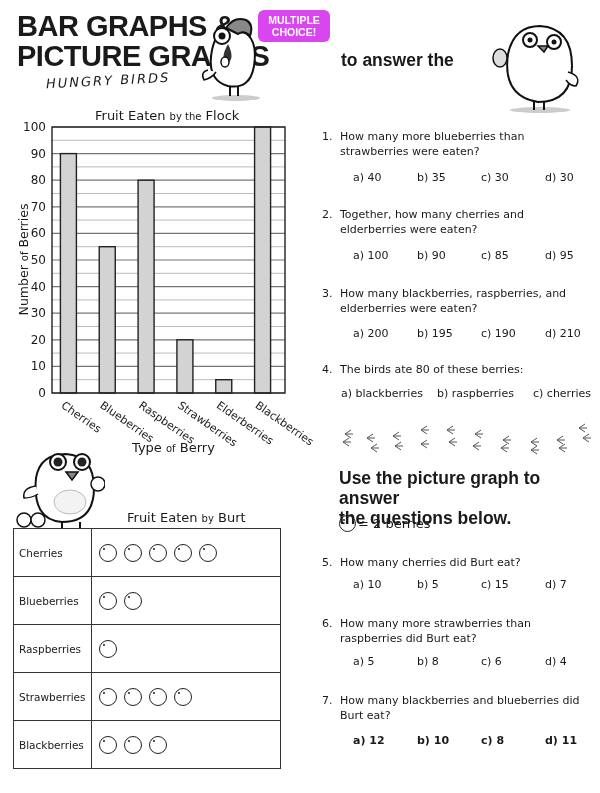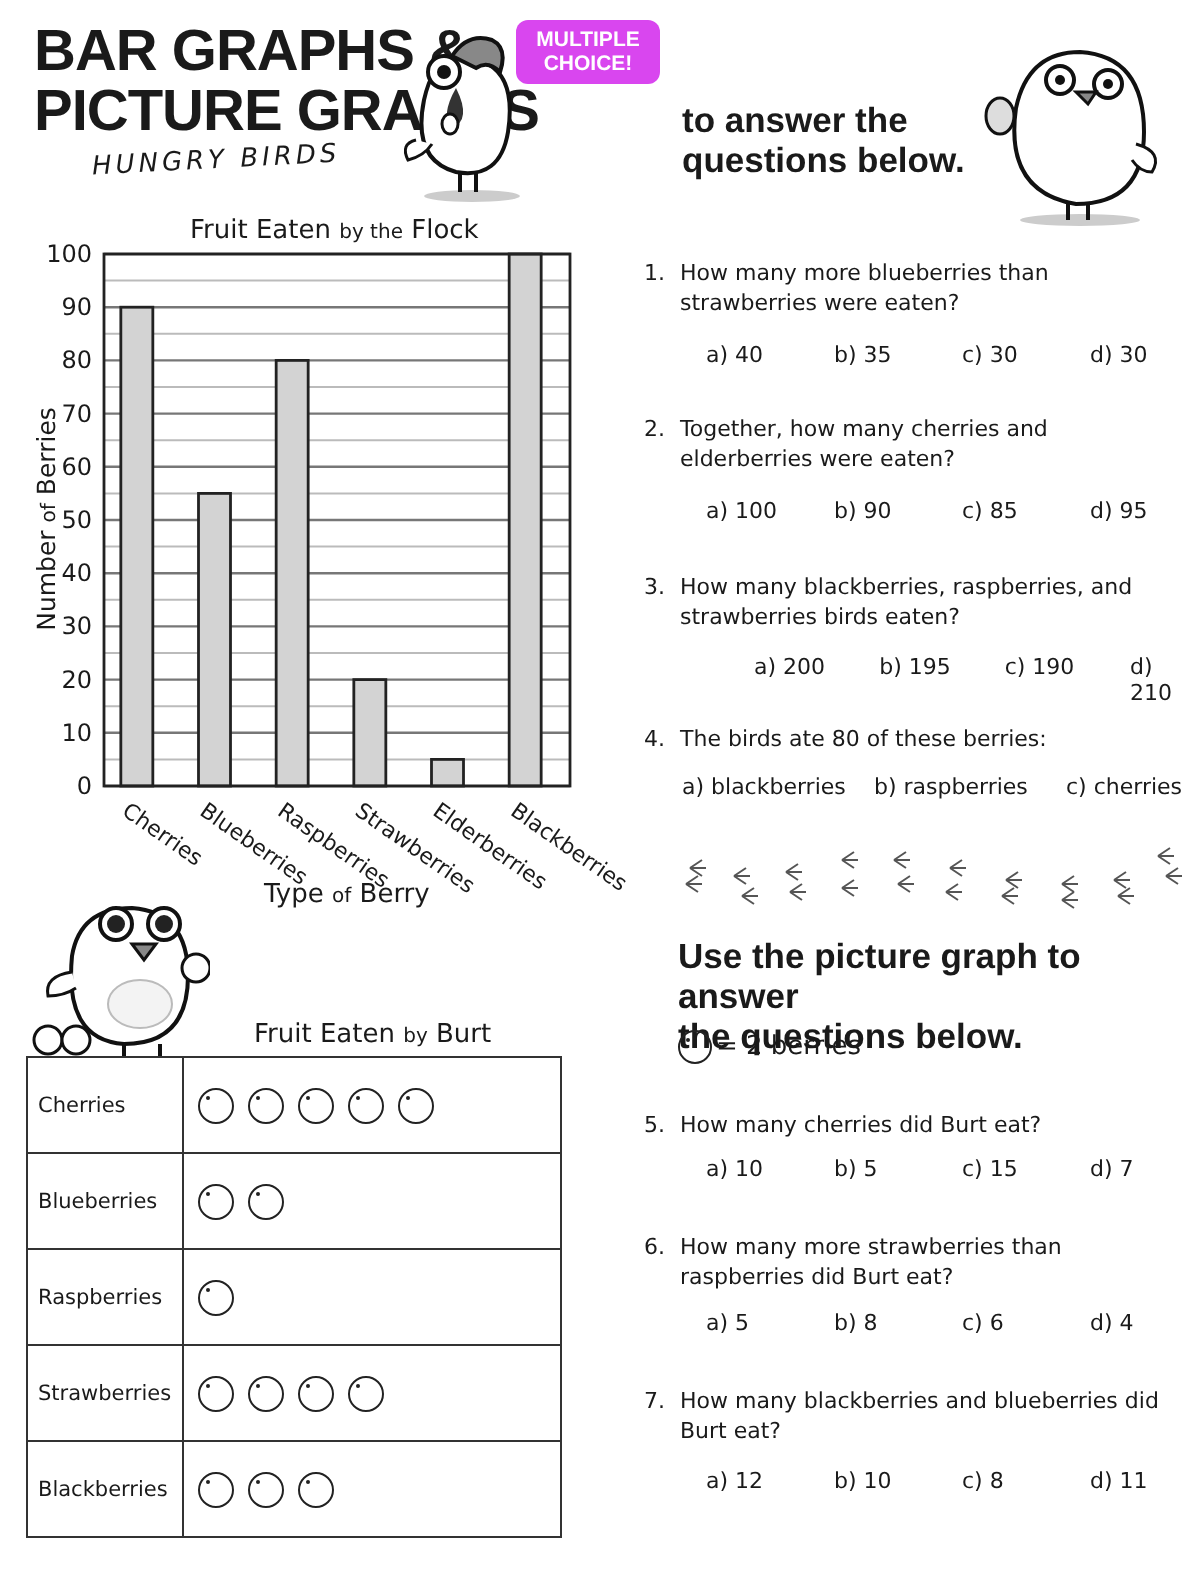--- a/index.html
+++ b/index.html
@@ -52,21 +52,20 @@
   <circle cx="66" cy="28" r="2.5" fill="#111"></circle>
   <path d="M50 32 L56 38 L60 32 Z" fill="#888" stroke="#111" stroke-width="1.5"></path>
   <ellipse cx="12" cy="44" rx="7" ry="9" fill="#ddd" stroke="#111" stroke-width="1.5"></ellipse>
   <path d="M80 58 Q94 62 88 72 Q82 72 78 66" fill="#fff" stroke="#111" stroke-width="1.5"></path>
   <line x1="46" y1="88" x2="46" y2="96" stroke="#111" stroke-width="2"></line>
   <line x1="56" y1="88" x2="56" y2="96" stroke="#111" stroke-width="2"></line>
 </svg>
 
 <div class="abs heading" style="left:341px;top:50px;">
   <div>to answer the</div>
-  <div>questions below.</div>
 </div>
 
 <div class="abs chart-title" style="left:95px;top:108px;"><span>Fruit Eaten </span><small>by the</small><span> Flock</span></div>
 <svg id="bar-chart" class="abs" style="left:0;top:115px;" width="320" height="345">
     <line x1="52" x2="285" y1="278" y2="278" stroke="#777" stroke-width="1.2"></line>
     <line x1="52" x2="285" y1="264.7" y2="264.7" stroke="#bbb" stroke-width="1"></line>
     <line x1="52" x2="285" y1="251.4" y2="251.4" stroke="#777" stroke-width="1.2"></line>
     <line x1="52" x2="285" y1="238.1" y2="238.1" stroke="#bbb" stroke-width="1"></line>
     <line x1="52" x2="285" y1="224.8" y2="224.8" stroke="#777" stroke-width="1.2"></line>
     <line x1="52" x2="285" y1="211.5" y2="211.5" stroke="#bbb" stroke-width="1"></line>
@@ -130,23 +129,23 @@
 </div>
 <div class="abs opts" style="left:353px;top:249px;">
   <span style="width:64px">a) 100</span>
   <span style="width:64px">b) 90</span>
   <span style="width:64px">c) 85</span>
   <span>d) 95</span>
 </div>
 
 <div class="abs q" style="left:322px;top:286px;width:270px;">
   <span class="num">3.</span>
-  <span class="text">How many blackberries, raspberries, and strawberries birds eaten?</span>
-</div>
-<div class="abs opts" style="left:353px;top:327px;margin-left:24px;">
+  <span class="text">How many blackberries, raspberries, and elderberries were eaten?</span>
+</div>
+<div class="abs opts" style="left:353px;top:327px;">
   <span style="width:64px">a) 200</span>
   <span style="width:64px">b) 195</span>
   <span style="width:64px">c) 190</span>
   <span>d) 210</span>
 </div>
 
 <div class="abs q" style="left:322px;top:362px;width:270px;">
   <span class="num">4.</span>
   <span class="text">The birds ate 80 of these berries:</span>
 </div>
@@ -207,21 +206,21 @@
   <span style="width:64px">a) 5</span>
   <span style="width:64px">b) 8</span>
   <span style="width:64px">c) 6</span>
   <span>d) 4</span>
 </div>
 
 <div class="abs q" style="left:322px;top:693px;width:270px;">
   <span class="num">7.</span>
   <span class="text">How many blackberries and blueberries did Burt eat?</span>
 </div>
-<div class="abs opts" style="left:353px;top:734px;">
+<div class="abs opts" style="left:353px;top:734px;font-weight:bold;">
   <span style="width:64px">a) 12</span>
   <span style="width:64px">b) 10</span>
   <span style="width:64px">c) 8</span>
   <span>d) 11</span>
 </div>
 
 <svg class="abs" style="left:10px;top:448px;" width="95" height="82" viewBox="0 0 95 82">
   <path d="M26 30 Q22 72 52 74 Q84 74 84 40 Q84 8 56 6 Q30 6 26 30 Z" fill="#fff" stroke="#111" stroke-width="2"></path>
   <circle cx="48" cy="14" r="8" fill="#fff" stroke="#111" stroke-width="2"></circle>
   <circle cx="72" cy="14" r="8" fill="#fff" stroke="#111" stroke-width="2"></circle>

